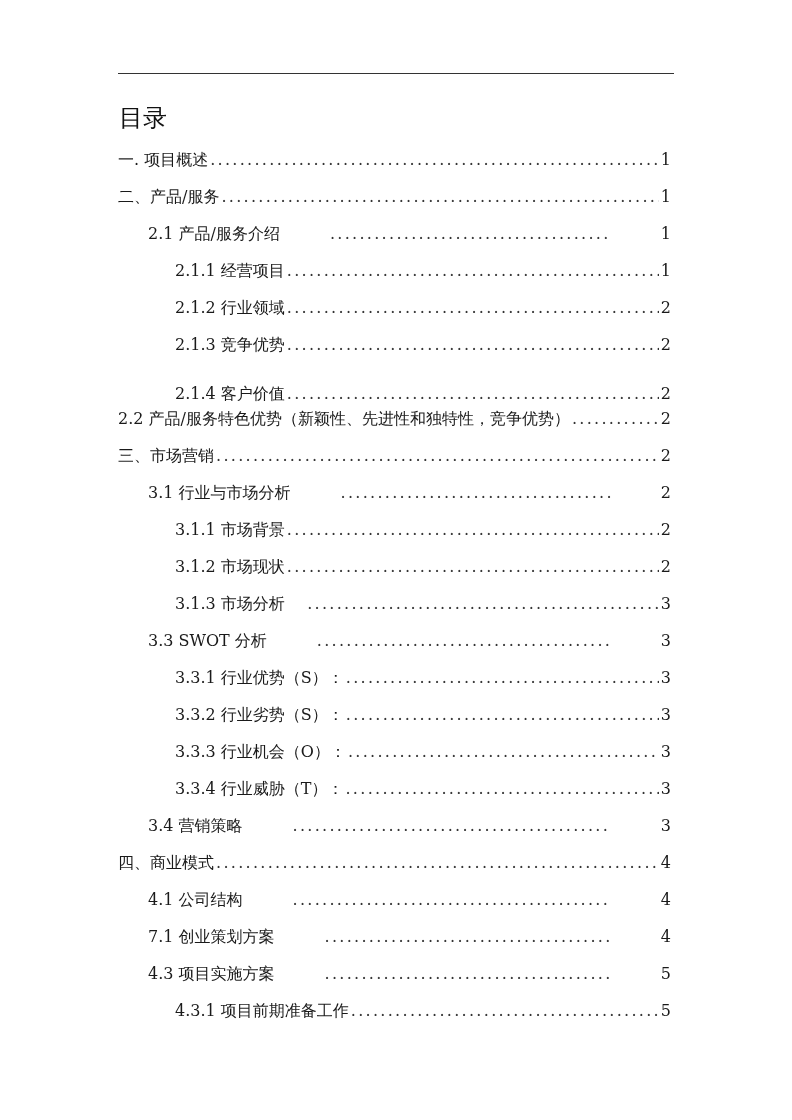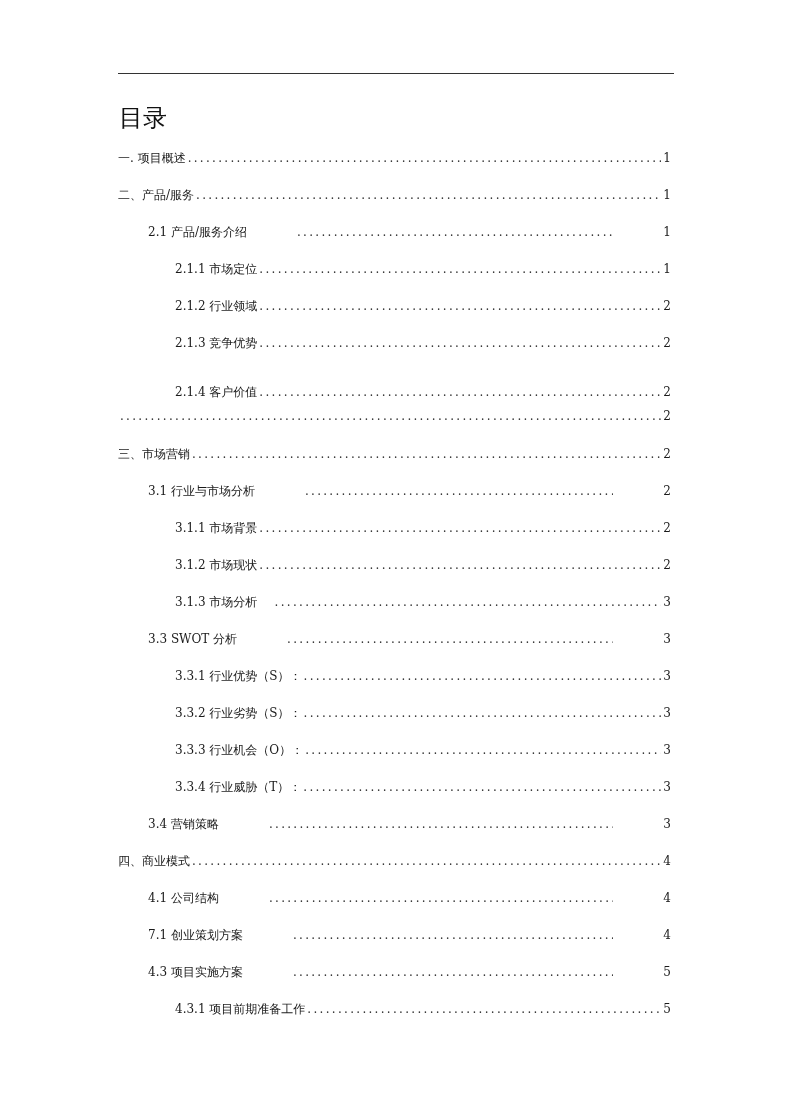--- a/index.html
+++ b/index.html
@@ -3,21 +3,21 @@
   <meta charset="utf-8">
   <style>
     html, body { margin: 0; padding: 0; }
     body {
       width: 792px; height: 1120px; background: #ffffff; position: relative; overflow: hidden;
       font-family: "DejaVu Serif", "Liberation Serif", serif; color: #1a1a1a;
     }
     .rule { position: absolute; left: 118px; top: 73px; width: 556px; height: 0; border-top: 1px solid #333333; }
     .title { position: absolute; left: 119px; top: 102px; font-family: "DejaVu Sans", "Liberation Sans", sans-serif; font-size: 24px; color: #111; }
     .toc { position: absolute; left: 118px; top: 150px; width: 553px; }
-    .entry { position: absolute; left: 0; right: 0; height: 20px; display: flex; align-items: baseline; font-size: 12px; white-space: nowrap; }
+    .entry { position: absolute; left: 0; right: 0; height: 20px; display: flex; align-items: baseline; font-size: 16px; white-space: nowrap; }
     .entry .label { flex: 0 0 auto; }
     .entry .leader { flex: 1 1 auto; overflow: hidden; letter-spacing: 2.3px; color: #333; margin: 0 2px; }
     .entry .page { flex: 0 0 auto; }
     .lvl1 { padding-left: 0; }
     .lvl2 { padding-left: 30px; gap: 48px; }
     .lvl3 { padding-left: 57px; }
   </style>
 </head>
 <body>
 
@@ -34,40 +34,41 @@
       <span class="label">二、产品/服务</span>
       <span class="leader">..........................................................................................</span>
       <span class="page">1</span>
     </div>
   <div class="entry lvl2" style="top:74px">
       <span class="label">2.1 产品/服务介绍</span>
       <span class="leader">..........................................................................................</span>
       <span class="page">1</span>
     </div>
   <div class="entry lvl3" style="top:111px">
-      <span class="label">2.1.1 市场定位</span>
+      <span class="label">2.1.1 经营项目</span>
       <span class="leader">..........................................................................................</span>
       <span class="page">1</span>
     </div>
   <div class="entry lvl3" style="top:148px">
       <span class="label">2.1.2 行业领域</span>
       <span class="leader">..........................................................................................</span>
       <span class="page">2</span>
     </div>
   <div class="entry lvl3" style="top:185px">
       <span class="label">2.1.3 竞争优势</span>
       <span class="leader">..........................................................................................</span>
       <span class="page">2</span>
     </div>
   <div class="entry lvl3" style="top:234px">
       <span class="label">2.1.4 客户价值</span>
       <span class="leader">..........................................................................................</span>
       <span class="page">2</span>
     </div>
   <div class="entry lvl1" style="top:259px">
+      <span class="label">2.2 产品/服务特色优势（新颖性、先进性和独特性，竞争优势）</span>
       <span class="leader">..........................................................................................</span>
       <span class="page">2</span>
     </div>
   <div class="entry lvl1" style="top:296px">
       <span class="label">三、市场营销</span>
       <span class="leader">..........................................................................................</span>
       <span class="page">2</span>
     </div>
   <div class="entry lvl2" style="top:333px">
       <span class="label">3.1  行业与市场分析</span>

